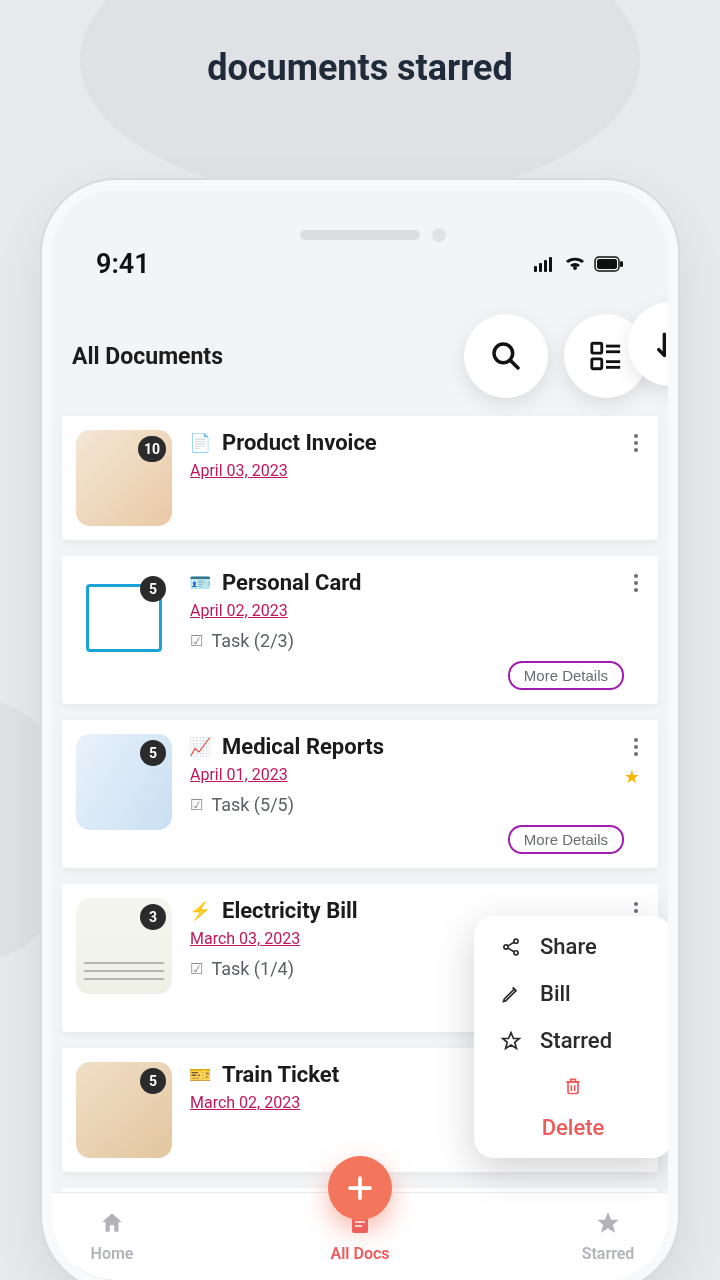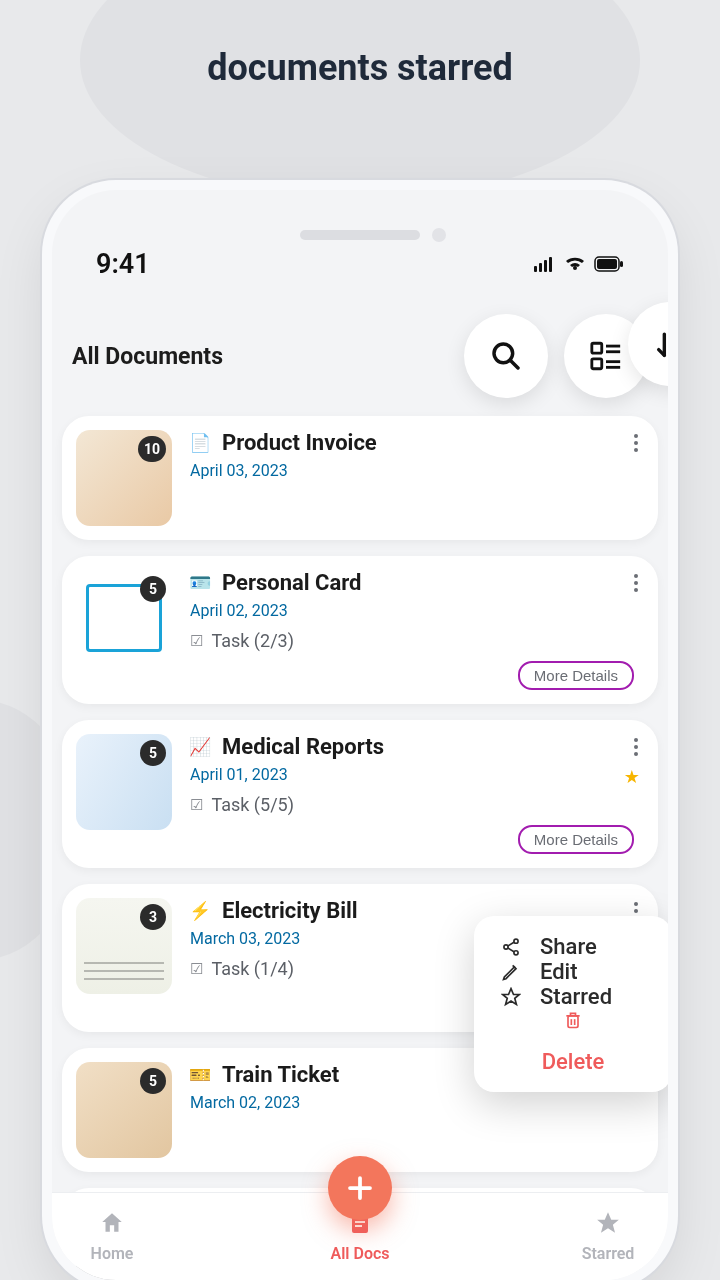--- a/index.html
+++ b/index.html
@@ -14,36 +14,36 @@
 
   .statusbar { display: flex; justify-content: space-between; align-items: center; padding: 52px 44px 0; height: 96px; font-weight: 600; font-size: 27px; color: #111; }
   .status-right { display: flex; gap: 8px; align-items: center; }
 
   .header { display: flex; align-items: center; gap: 16px; padding: 28px 20px 18px 20px; position: relative; }
   .header h1 { font-size: 23px; font-weight: 700; color: #1c1c1c; flex: 1; }
   .circle-btn { width: 84px; height: 84px; background: #fff; border-radius: 50%; display: flex; align-items: center; justify-content: center; box-shadow: 0 6px 20px rgba(0,0,0,.10); }
   .circle-btn.overflow { position: absolute; right: -44px; top: 16px; }
 
   .list { padding: 0 10px 120px; display: flex; flex-direction: column; gap: 16px; }
-  .card { background: #fff; border-radius: 27px; padding: 14px 24px 14px 14px; display: flex; gap: 18px; position: relative; box-shadow: 0 3px 10px rgba(0,0,0,.05); }
+  .card { background: #fff; border-radius: 4px; padding: 14px 34px 14px 14px; display: flex; gap: 18px; position: relative; box-shadow: 0 3px 10px rgba(0,0,0,.05); }
   .thumb { width: 96px; height: 96px; border-radius: 14px; background: #d7e3ec; flex-shrink: 0; position: relative; overflow: hidden; }
   .thumb-badge { position: absolute; top: 6px; right: 6px; background: #2b2b2b; color: #fff; font-size: 14px; font-weight: 700; min-width: 26px; height: 26px; border-radius: 13px; display: flex; align-items: center; justify-content: center; padding: 0 6px; }
   .card-body { flex: 1; display: flex; flex-direction: column; gap: 6px; }
   .title-row { display: flex; align-items: center; gap: 10px; }
   .doc-icon { width: 22px; height: 22px; display: inline-flex; align-items: center; justify-content: center; font-size: 18px; }
   .doc-title { font-size: 22px; font-weight: 700; color: #1b1b1b; }
-  .doc-date { font-size: 16px; color: #0369a1; }
+  .doc-date { font-size: 16px; color: #be185d; text-decoration: underline; }
   .task-row { display: flex; align-items: center; gap: 8px; color: #5b5f66; font-size: 18px; margin-top: 4px; }
   .task-row .icon { font-size: 15px; color: #8a8d93; }
   .kebab { position: absolute; top: 18px; right: 20px; color: #6b6e75; letter-spacing: 0; font-size: 18px; display: flex; flex-direction: column; gap: 3px; align-items: center; cursor: pointer; }
   .kebab span { width: 4px; height: 4px; background: #6b6e75; border-radius: 50%; }
   .star { position: absolute; top: 46px; right: 18px; color: #f7b500; font-size: 18px; }
   .more-btn { margin-top: 4px; align-self: flex-end; border: 2px solid #a21caf; color: #6a6d74; background: #fff; border-radius: 14px; font-size: 15px; padding: 4px 14px; }
 
-  .popmenu { position: absolute; background: #fff; border-radius: 20px; box-shadow: 0 12px 40px rgba(0,0,0,.18); padding: 18px 26px; display: flex; flex-direction: column; z-index: 30; right: -4px; top: 726px; width: 198px; }
+  .popmenu { position: absolute; background: #fff; border-radius: 20px; box-shadow: 0 12px 40px rgba(0,0,0,.18); padding: 18px 26px; display: flex; flex-direction: column; gap: 22px; z-index: 30; right: -4px; top: 726px; width: 198px; }
   .popitem { display: flex; align-items: center; gap: 18px; font-size: 22px; font-weight: 500; color: #2b2b2b; }
   .popitem.delete { color: #ef5b5b; flex-direction: column; }
   .popitem .mi { width: 22px; height: 22px; display: flex; align-items: center; justify-content: center; }
 
   .bottom-nav { position: absolute; bottom: 0; left: 0; right: 0; height: 88px; background: #fff; border-top: 1px solid #eceef1; display: flex; align-items: center; justify-content: space-between; padding: 0 10px; }
   .nav-item { display: flex; flex-direction: column; align-items: center; gap: 2px; color: #b2b4ba; font-size: 16px; font-weight: 600; width: 100px; }
   .nav-item.active { color: #ef5b5b; }
   .nav-icon { font-size: 24px; }
   .fab { position: absolute; bottom: 60px; left: 50%; transform: translateX(-50%); width: 64px; height: 64px; background: #f3765c; border-radius: 50%; display: flex; align-items: center; justify-content: center; box-shadow: 0 10px 24px rgba(243,118,92,.5); color: #fff; z-index: 20; }
 
@@ -266,21 +266,21 @@
         </span>
       <span>Share</span>
     </div>
     <div class="popitem">
       <span class="mi">
           <svg width="20" height="20" viewBox="0 0 24 24" fill="none" stroke="#2b2b2b" stroke-width="2">
             <path d="M3 21l3-1 12-12-2-2L4 18z"></path>
             <path d="M14 4l3 3"></path>
           </svg>
         </span>
-      <span>Edit</span>
+      <span>Bill</span>
     </div>
     <div class="popitem">
       <span class="mi">
           <svg width="20" height="20" viewBox="0 0 24 24" fill="none" stroke="#2b2b2b" stroke-width="2">
             <polygon points="12,2 15,9 22,9 16.5,13.5 18.5,21 12,16.8 5.5,21 7.5,13.5 2,9 9,9"></polygon>
           </svg>
         </span>
       <span>Starred</span>
     </div>
     <div class="popitem delete">

